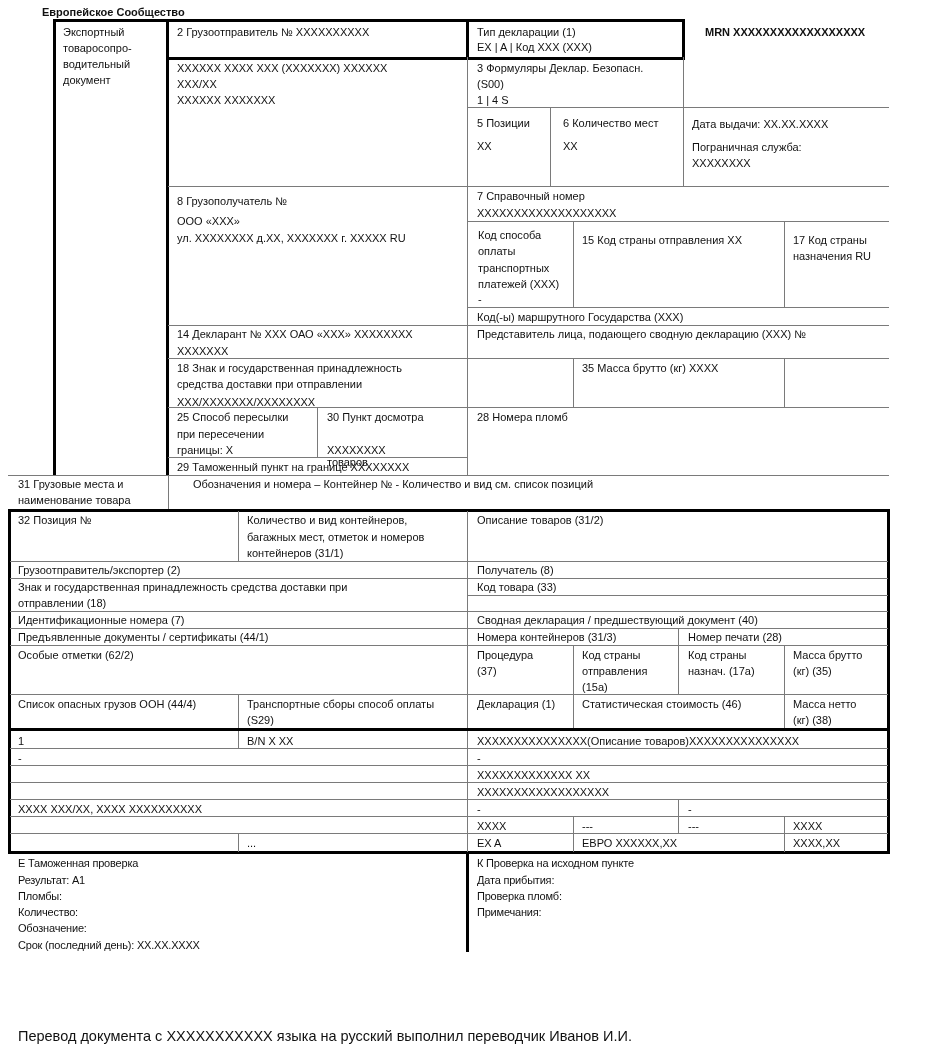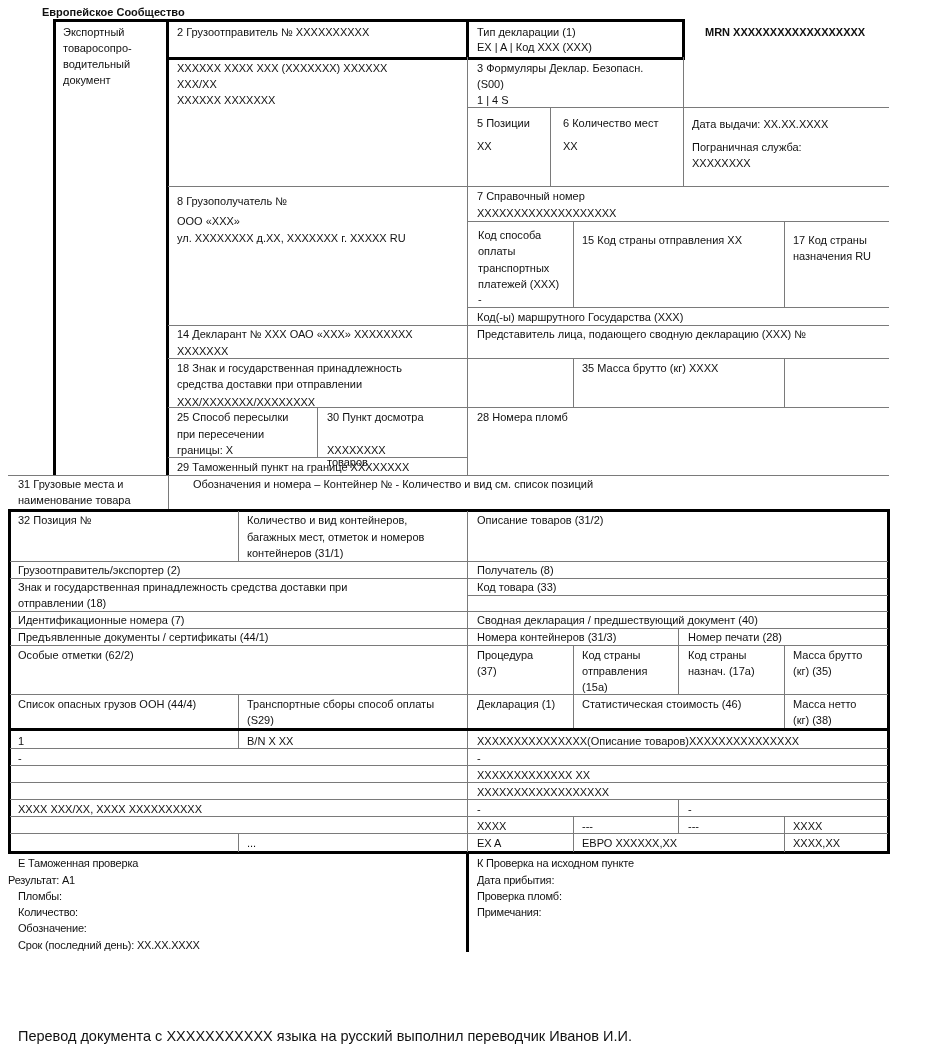--- a/index.html
+++ b/index.html
@@ -257,21 +257,21 @@
   <div class="t" style="left:793px;top:818px;">XXXX</div>
   <div class="t" style="left:247px;top:835px;">...</div>
   <div class="t" style="left:477px;top:835px;">EX A</div>
   <div class="t" style="left:582px;top:835px;">ЕВРО XXXXXX,XX</div>
   <div class="t" style="left:793px;top:835px;">XXXX,XX</div>
 </div>
 
 <div class="vlk" style="left:466px;top:852px;height:100px;"></div>
 <div class="narrow">
   <div class="t" style="left:18px;top:855px;">E Таможенная проверка</div>
-  <div class="t" style="left:8px;top:872px;">Результат: A1</div>
+  <div class="t" style="left:18px;top:872px;">Результат: A1</div>
   <div class="t" style="left:18px;top:888px;">Пломбы:</div>
   <div class="t" style="left:18px;top:904px;">Количество:</div>
   <div class="t" style="left:18px;top:920px;">Обозначение:</div>
   <div class="t" style="left:18px;top:937px;">Срок (последний день): XX.XX.XXXX</div>
 </div>
 <div class="narrow">
   <div class="t" style="left:477px;top:855px;">К Проверка на исходном пункте</div>
   <div class="t" style="left:477px;top:872px;">Дата прибытия:</div>
   <div class="t" style="left:477px;top:888px;">Проверка пломб:</div>
   <div class="t" style="left:477px;top:904px;">Примечания:</div>

